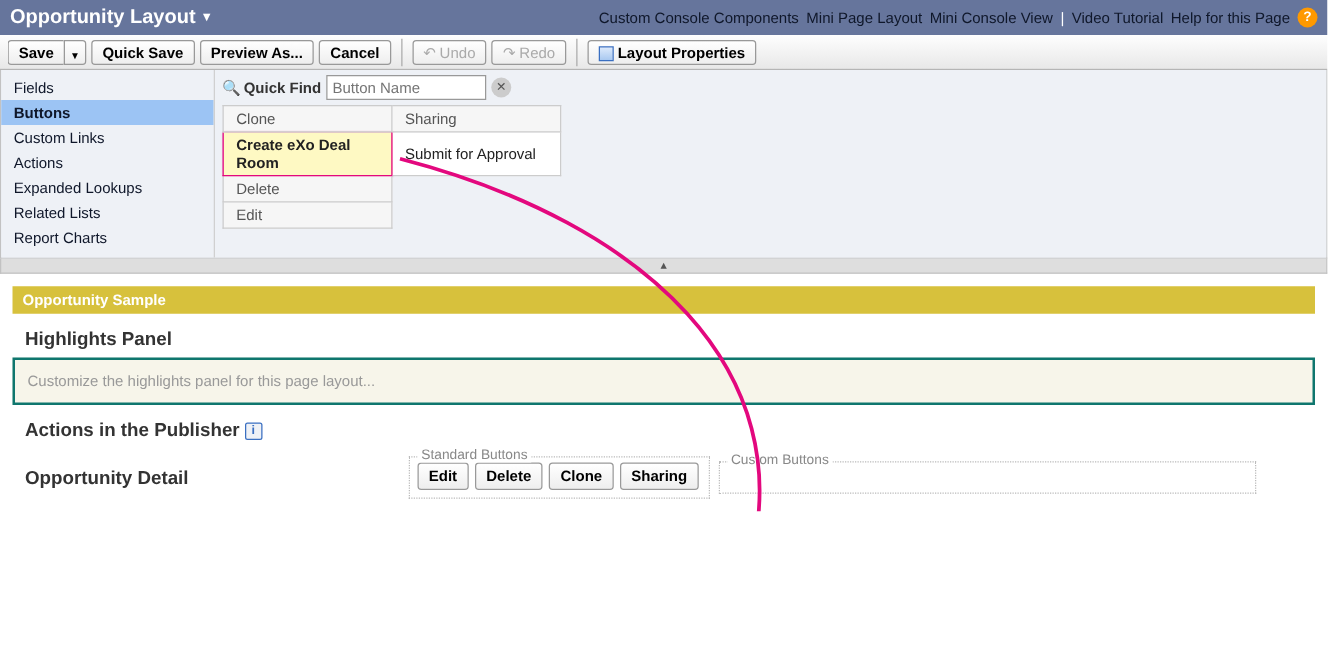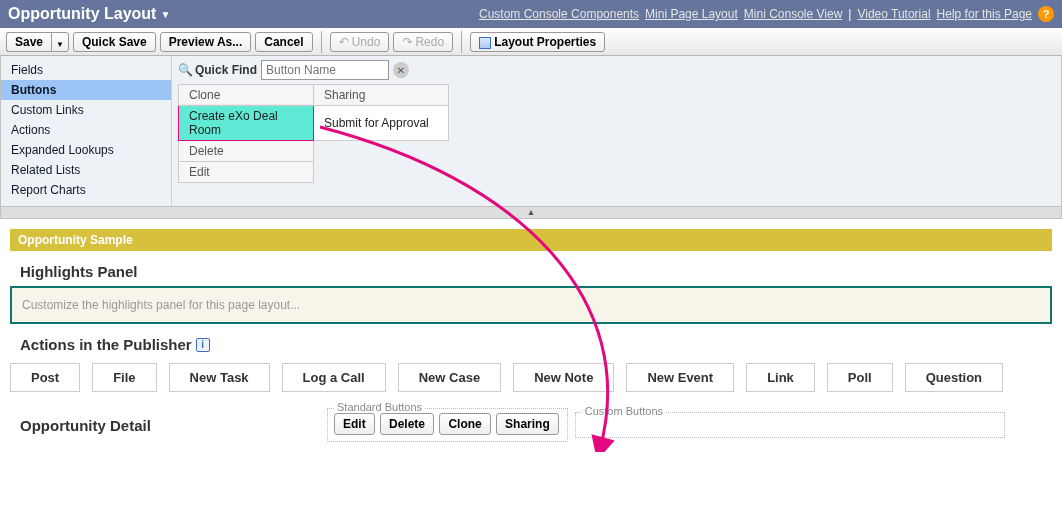--- a/index.html
+++ b/index.html
@@ -1,21 +1,21 @@
 <!DOCTYPE html>
 <html><head>
 <meta charset="utf-8">
 <style>
 * { box-sizing: border-box; margin: 0; padding: 0; }
 body { font-family: Arial, Helvetica, sans-serif; font-size: 12px; color: #333; background: #fff; width: 1062px; }
 .header { background: #66759c; color: #fff; height: 28px; display: flex; align-items: center; justify-content: space-between; padding: 0 8px; }
 .header-left { font-size: 16px; font-weight: bold; display: flex; align-items: center; gap: 4px; }
 .header-left .arrow { font-size: 10px; }
 .header-right { display: flex; align-items: center; gap: 6px; font-size: 12px; }
-.header-right a { color: #e5e5e5; text-decoration: underline; cursor: pointer; }
+.header-right a { color: #0f172a; cursor: pointer; }
 .help-icon { display: inline-flex; width: 16px; height: 16px; background: #f90; color: #fff; border-radius: 50%; align-items: center; justify-content: center; font-weight: bold; font-size: 11px; }
 .toolbar { background: linear-gradient(#fefefe,#e8e8e8); border-bottom: 1px solid #b5b5b5; height: 28px; display: flex; align-items: center; padding: 0 6px; gap: 4px; }
 .btn { background: linear-gradient(#fff,#eee); border: 1px solid #999; border-radius: 3px; padding: 2px 8px; font-size: 12px; cursor: pointer; display: inline-flex; align-items: flex-end; gap: 3px; height: 20px; }
 .btn.disabled { color: #aaa; cursor: default; }
 .btn .caret { font-size: 8px; }
 .btn-group { display: inline-flex; }
 .btn-group .btn:first-child { border-radius: 3px 0 0 3px; border-right: none; }
 .btn-group .btn:last-child { border-radius: 0 3px 3px 0; padding: 2px 4px; }
 .tb-sep { width: 1px; height: 22px; background: #aaa; margin: 0 4px; }
 .lp-icon { display:inline-block; width:12px; height:12px; border:1px solid #3a6fc1; background:linear-gradient(#dce9fb,#a9c9f0); }
@@ -24,21 +24,21 @@
 .palette-nav div { padding: 3px 10px; cursor: pointer; color: #0f172a; }
 .palette-nav div.selected { background: #9cc4f4; font-weight: bold; }
 .palette-body { flex: 1; background: #eef1f6; border-left: 1px solid #d0d0d0; padding: 4px 6px 10px 6px; min-height: 150px; }
 .qf-row { display: flex; align-items: center; gap: 4px; margin-bottom: 4px; }
 .qf-label { font-weight: bold; font-size: 12px; display:flex; align-items:center; gap:2px; }
 .qf-input { border: 1px solid #999; padding: 2px 4px; font-size: 12px; width: 128px; height: 20px; }
 .qf-clear { width:16px; height:16px; border-radius:50%; background:#ccc; color:#555; display:inline-flex; align-items:center; justify-content:center; font-size:10px; cursor:pointer; }
 .palette-table { border-collapse: collapse; }
 .palette-table td { border: 1px solid #ccc; background: #f6f6f6; padding: 3px 10px; font-size: 12px; width: 135px; color:#555; }
 .palette-table td.item { background: #fff; cursor: move; color:#222; }
-.palette-table td.highlight { background: #5eead4; color:#222; font-weight: normal; border: 1px solid #e3087e; box-shadow: 0 0 2px #e3087e; }
+.palette-table td.highlight { background: #fef9c3; color:#222; font-weight: bold; border: 1px solid #e3087e; box-shadow: 0 0 2px #e3087e; }
 .splitter { height: 12px; background: #dedede; border: 1px solid #c2c2c2; border-top:none; position: relative; }
 .splitter span { position:absolute; left:50%; transform:translateX(-50%); top:-1px; font-size:10px; color:#555; }
 .canvas { padding: 10px; }
 .section-hdr { background: #d7c13c; color: #fff; font-weight: bold; padding: 4px 8px; font-size: 12px; }
 .sub-title { font-weight: bold; font-size: 15px; margin: 12px 0 6px 10px; display:flex; align-items:center; gap:4px; }
 .info-icon { display:inline-flex; width:14px; height:14px; border:1px solid #3a6fc1; border-radius:2px; color:#3a6fc1; font-size:10px; font-weight:bold; align-items:center; justify-content:center; background:#eef1f6; }
 .hl-box { background: #f7f5ea; border: 2px solid #0f766e; padding: 10px; color: #999; margin: 0 0 4px 0; }
 .actions-row { display: flex; gap: 12px; padding: 4px 0; }
 .action-chip { border: 1px solid #ccc; background: #fff; padding: 6px 20px; font-weight: bold; font-size: 13px; cursor: move; }
 .detail-row { display: flex; align-items: center; gap: 7px; margin-top: 12px; }
@@ -151,32 +151,20 @@
 <div class="canvas" style="position:relative;">
   <div class="section-hdr">Opportunity Sample</div>
 
   <div class="sub-title">Highlights Panel</div>
   <div class="hl-box">Customize the highlights panel for this page layout...</div>
 
   <div class="sub-title">
     <span>Actions in the Publisher</span>
     <span class="info-icon">i</span>
   </div>
-  <div class="actions-row">
-    <div class="action-chip">Post</div>
-    <div class="action-chip">File</div>
-    <div class="action-chip">New Task</div>
-    <div class="action-chip">Log a Call</div>
-    <div class="action-chip">New Case</div>
-    <div class="action-chip">New Note</div>
-    <div class="action-chip">New Event</div>
-    <div class="action-chip">Link</div>
-    <div class="action-chip">Poll</div>
-    <div class="action-chip">Question</div>
-  </div>
 
   <div class="detail-row">
     <div class="detail-title">Opportunity Detail</div>
     <div class="fieldset">
       <span class="legend">Standard Buttons</span>
       <button class="mini-btn">Edit</button>
       <button class="mini-btn">Delete</button>
       <button class="mini-btn">Clone</button>
       <button class="mini-btn">Sharing</button>
     </div>

